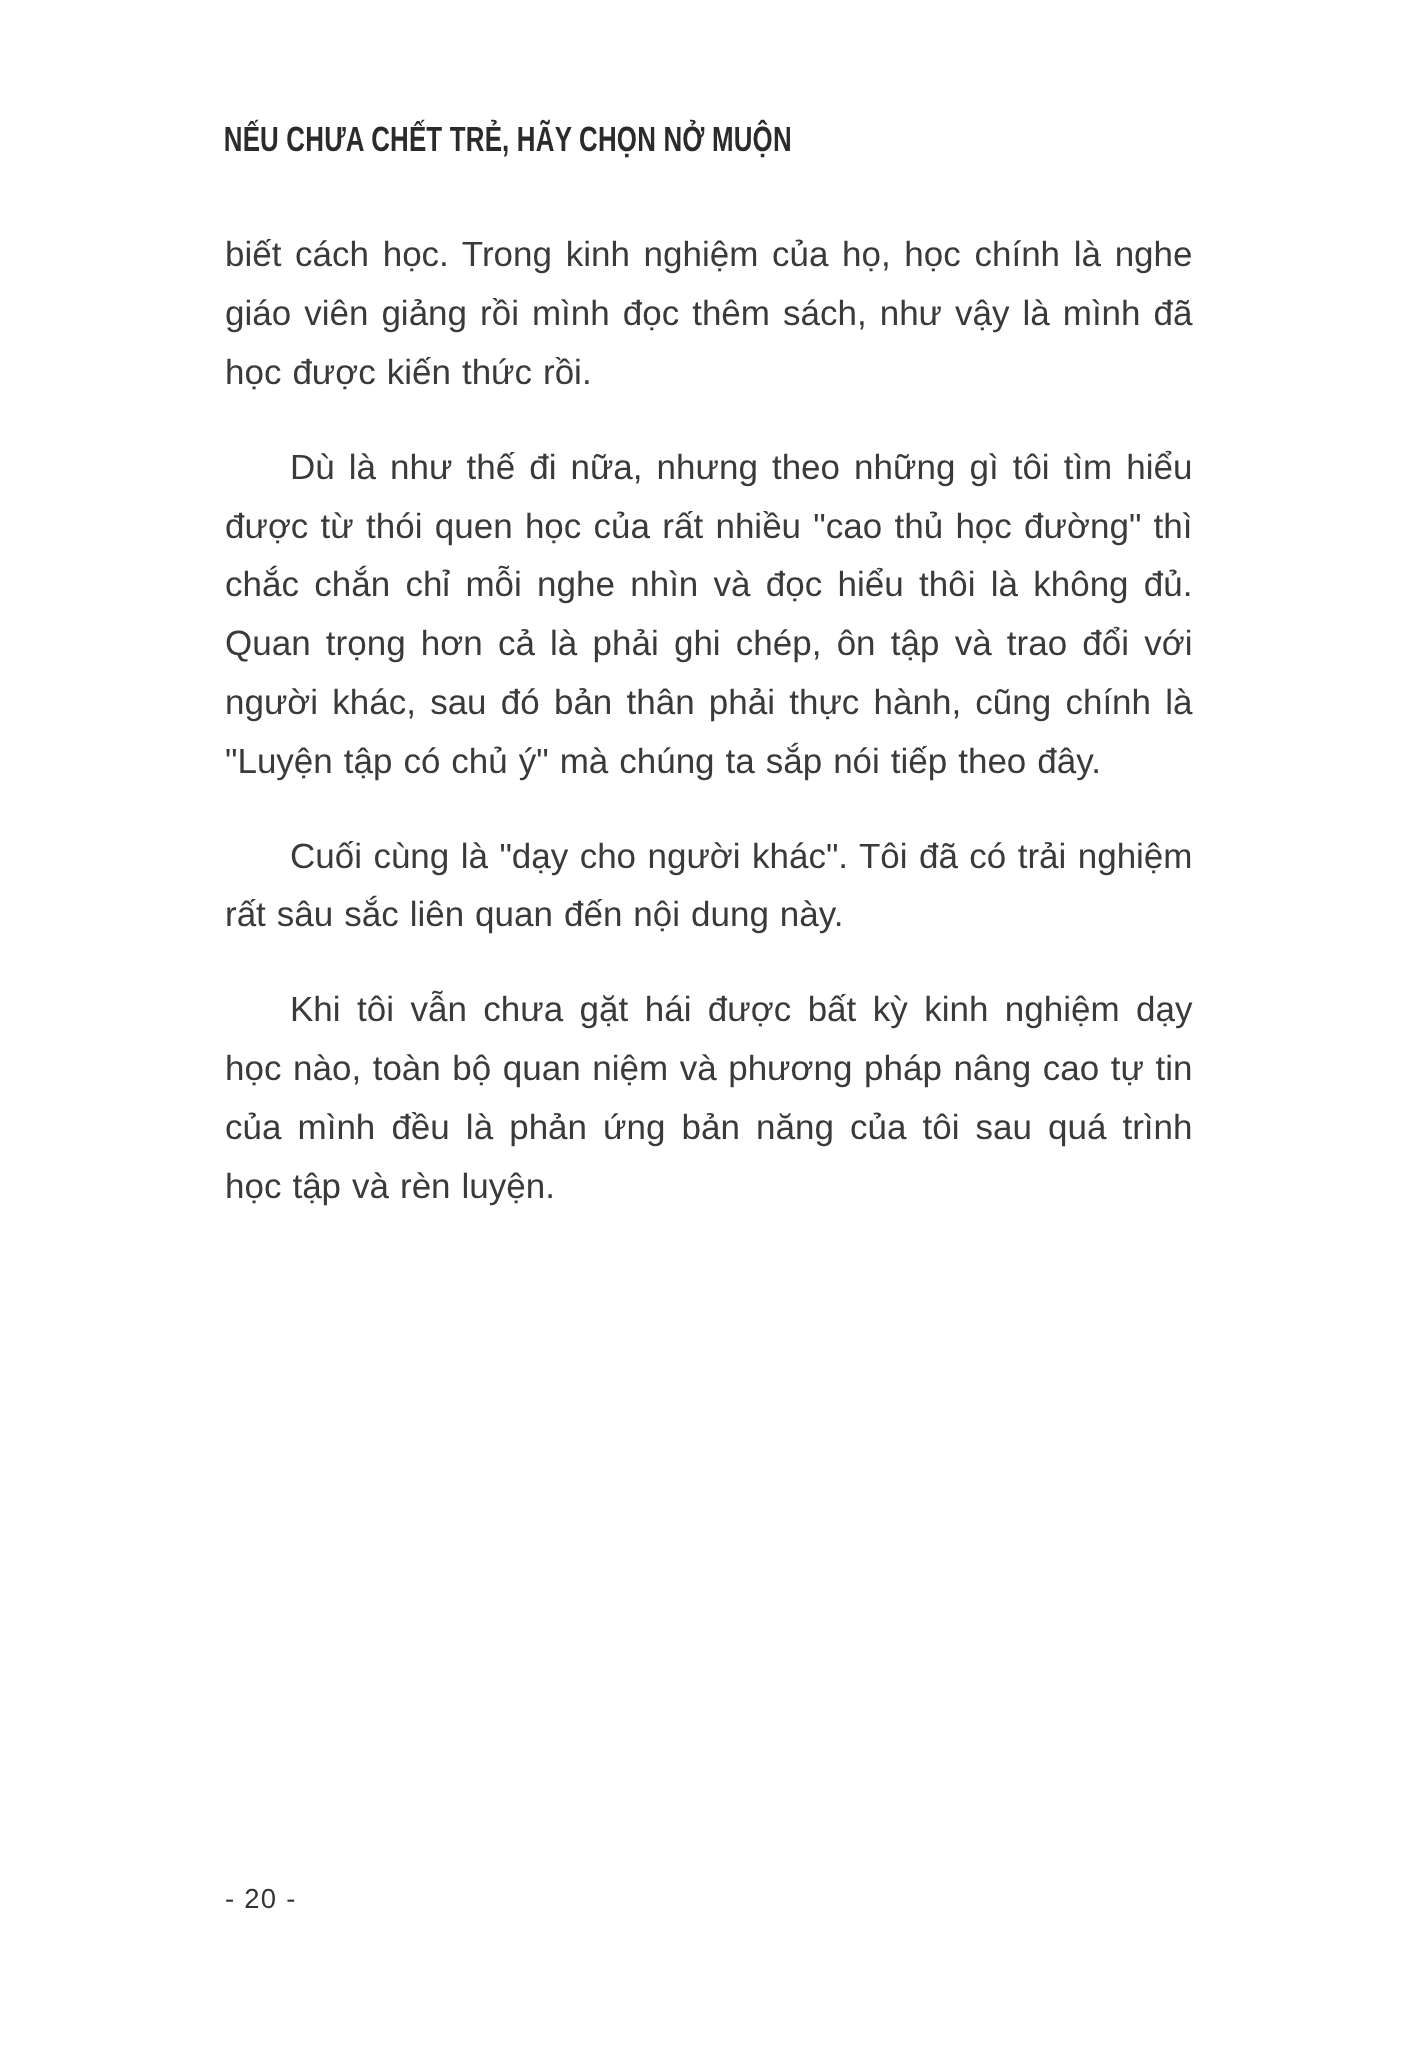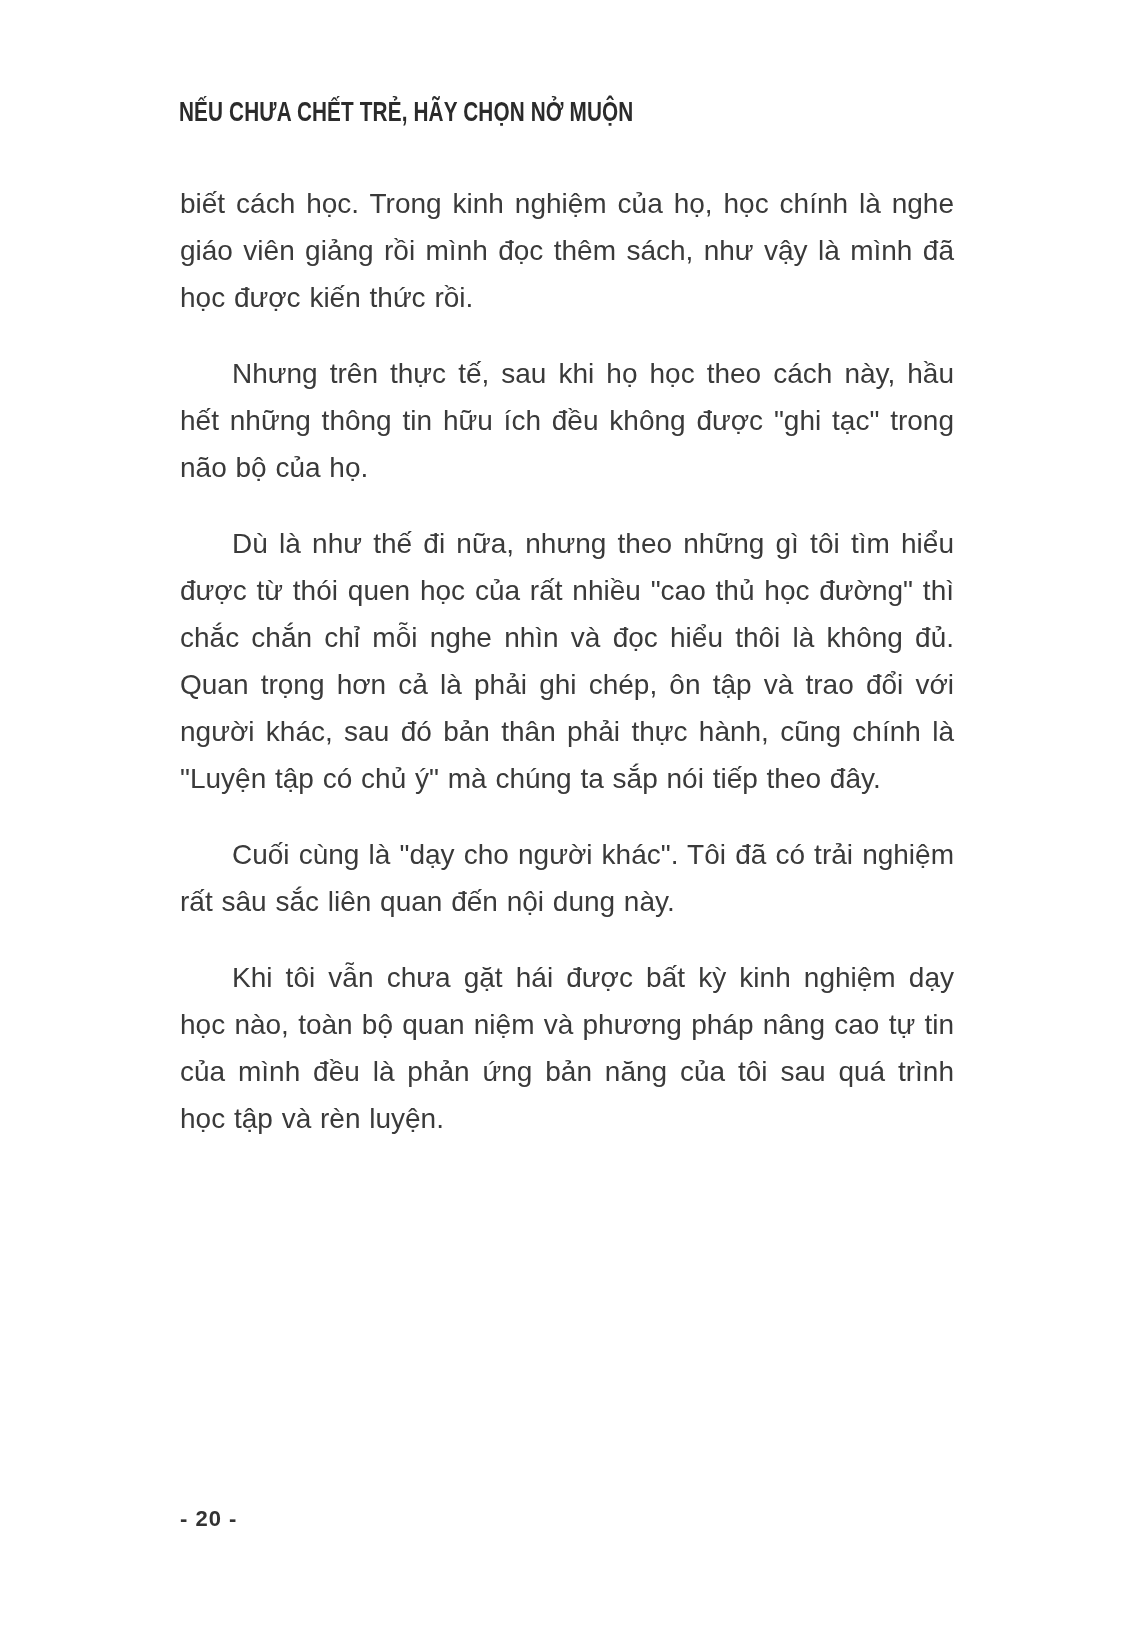--- a/index.html
+++ b/index.html
@@ -44,35 +44,34 @@
     text-indent: 52px;
   }
   .body-text p.no-indent {
     text-indent: 0;
   }
   .page-number {
     position: absolute;
     left: 180px;
     top: 1506px;
     font-size: 22px;
-    font-weight: 700;
+    font-weight: 400;
     color: #333333;
     letter-spacing: 1px;
   }
 </style>
 </head>
 <body>
 
 <div class="page">
 
   <div class="running-header">NẾU CHƯA CHẾT TRẺ, HÃY CHỌN NỞ MUỘN</div>
 
   <div class="body-text">
     <p class="no-indent">biết cách học. Trong kinh nghiệm của họ, học chính là nghe giáo viên giảng rồi mình đọc thêm sách, như vậy là mình đã học được kiến thức rồi.</p>
-    <p>Nhưng trên thực tế, sau khi họ học theo cách này, hầu hết những thông tin hữu ích đều không được "ghi tạc" trong não bộ của họ.</p>
     <p>Dù là như thế đi nữa, nhưng theo những gì tôi tìm hiểu được từ thói quen học của rất nhiều "cao thủ học đường" thì chắc chắn chỉ mỗi nghe nhìn và đọc hiểu thôi là không đủ. Quan trọng hơn cả là phải ghi chép, ôn tập và trao đổi với người khác, sau đó bản thân phải thực hành, cũng chính là "Luyện tập có chủ ý" mà chúng ta sắp nói tiếp theo đây.</p>
     <p>Cuối cùng là "dạy cho người khác". Tôi đã có trải nghiệm rất sâu sắc liên quan đến nội dung này.</p>
     <p>Khi tôi vẫn chưa gặt hái được bất kỳ kinh nghiệm dạy học nào, toàn bộ quan niệm và phương pháp nâng cao tự tin của mình đều là phản ứng bản năng của tôi sau quá trình học tập và rèn luyện.</p>
   </div>
 
   <div class="page-number">- 20 -</div>
 
 </div>
 
 </body></html>

